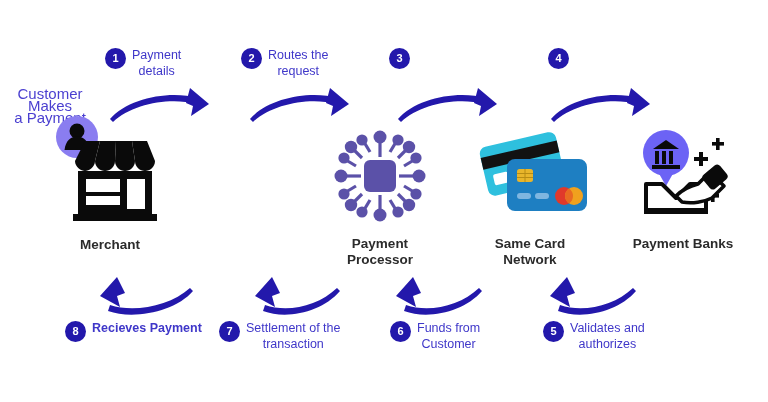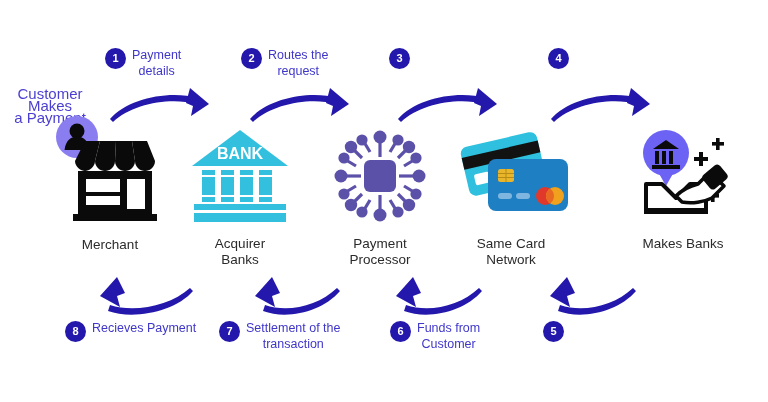--- a/index.html
+++ b/index.html
@@ -44,37 +44,37 @@
     margin-top: 1px;
   }
   .step-text {
     color: #3f37c9;
     font-size: 12.5px;
     line-height: 16px;
     font-family: "Liberation Sans", sans-serif;
     white-space: pre-line;
   }
   .step-text.center { text-align: center; }
-  .step-text.left { text-align: right; }
+  .step-text.left { text-align: right; font-weight: bold; }
 
   
   .entity {
     position: absolute;
     display: flex;
     flex-direction: column;
     align-items: center;
   }
   .entity-icon {
     position: relative;
     display: block;
   }
   .entity-label {
     margin-top: 6px;
     font-size: 13.5px;
-    font-weight: normal;
+    font-weight: bold;
     color: #2b2b2b;
     text-align: center;
     line-height: 16px;
     white-space: pre-line;
     font-family: "Liberation Sans", sans-serif;
   }
 
   
   .cust-caption {
     position: absolute;
@@ -176,20 +176,22 @@
   </div>
 
   <div class="step" style="left:390px; top:320px;">
     <div class="step-badge">6</div>
     <div class="step-text center">Funds from
 Customer</div>
   </div>
 
   <div class="step" style="left:543px; top:320px;">
     <div class="step-badge">5</div>
+    <div class="step-text center">Validates and
+authorizes</div>
   </div>
 
   <div class="cust-caption" style="left:2px; top:88px; width:96px;">Customer Makes
 a Payment</div>
 
   <div class="entity" style="left:42px; top:115px; width:136px;">
     <div class="entity-icon">
       <svg width="110" height="112" viewBox="0 0 110 112" xmlns="http://www.w3.org/2000/svg">
 
         <circle cx="22" cy="22" r="21" fill="#8A7DF0"></circle>
@@ -206,45 +208,20 @@
         <rect x="23" y="56" width="74" height="44" fill="#0A0A0A"></rect>
         <rect x="31" y="64" width="34" height="13" fill="#FFFFFF"></rect>
         <rect x="31" y="81" width="34" height="9" fill="#FFFFFF"></rect>
         <rect x="72" y="64" width="18" height="30" fill="#FFFFFF"></rect>
         <rect x="18" y="99" width="84" height="7" fill="#0A0A0A"></rect>
       </svg>
     </div>
     <div class="entity-label">Merchant</div>
   </div>
 
-  <div class="entity" style="left:175px; top:126px; width:130px;">
-    <div class="entity-icon">
-      <svg width="100" height="100" viewBox="0 0 100 100" xmlns="http://www.w3.org/2000/svg">
-
-        <path d="M50,4 L98,40 L2,40 Z" fill="#32C0DE"></path>
-        <text x="50" y="33" font-family="Liberation Sans, sans-serif" font-size="16" font-weight="bold" fill="#FFFFFF" text-anchor="middle">BANK</text>
-
-        <g fill="#32C0DE">
-          <rect x="12" y="44" width="13" height="32"></rect>
-          <rect x="31" y="44" width="13" height="32"></rect>
-          <rect x="50" y="44" width="13" height="32"></rect>
-          <rect x="69" y="44" width="13" height="32"></rect>
-        </g>
-
-        <g fill="#FFFFFF">
-          <rect x="10" y="49" width="80" height="2"></rect>
-          <rect x="10" y="69" width="80" height="2"></rect>
-        </g>
-        <rect x="4" y="78" width="92" height="6" fill="#32C0DE"></rect>
-        <rect x="4" y="87" width="92" height="9" fill="#32C0DE"></rect>
-      </svg>
-    </div>
-    <div class="entity-label">Acquirer
-Banks</div>
-  </div>
 
   <div class="entity" style="left:315px; top:126px; width:130px;">
     <div class="entity-icon">
       <svg width="100" height="100" viewBox="0 0 100 100" xmlns="http://www.w3.org/2000/svg">
         <g stroke="#5B51A8" stroke-width="3.2" fill="none">
           <line x1="50" y1="14" x2="50" y2="34"></line>
           <line x1="50" y1="66" x2="50" y2="86"></line>
           <line x1="14" y1="50" x2="34" y2="50"></line>
           <line x1="66" y1="50" x2="86" y2="50"></line>
           <path d="M24,24 L32,32"></path>
@@ -279,21 +256,21 @@
           <circle cx="86" cy="68" r="5.6"></circle>
         </g>
         <rect x="33" y="33" width="34" height="34" rx="6" fill="#FFFFFF" stroke="#FFFFFF" stroke-width="4"></rect>
         <rect x="34" y="34" width="32" height="32" rx="6" fill="#5B51A8"></rect>
       </svg>
     </div>
     <div class="entity-label">Payment
 Processor</div>
   </div>
 
-  <div class="entity" style="left:441px; top:128px; width:140px;justify-content:space-between;">
+  <div class="entity" style="left:460px; top:128px; width:140px;justify-content:space-between;">
     <div class="entity-icon">
       <svg width="118" height="98" viewBox="0 0 118 98" xmlns="http://www.w3.org/2000/svg">
 
         <g transform="rotate(-13 56 44)">
           <rect x="14" y="10" width="78" height="50" rx="7" fill="#2EC0DE"></rect>
           <rect x="14" y="20" width="78" height="12" fill="#121212"></rect>
           <rect x="22" y="39" width="15" height="11" rx="2" fill="#FFFFFF"></rect>
         </g>
 
         <rect x="36" y="31" width="80" height="52" rx="8" fill="#1E7FC2"></rect>
@@ -341,16 +318,16 @@
 
         <g>
           <path d="M22,56 L22,84 L82,84 L82,56 L66,56 L52,70 L38,56 Z" fill="#FFFFFF" stroke="#0A0A0A" stroke-width="4" stroke-linejoin="round"></path>
           <rect x="20" y="80" width="64" height="6" fill="#0A0A0A"></rect>
 
           <path d="M52,68 C58,62 66,58 74,56 L86,44 L100,58 L88,70 C80,74 68,76 58,74 Z" fill="#FFFFFF" stroke="#0A0A0A" stroke-width="3.6" stroke-linejoin="round"></path>
           <rect x="80" y="40" width="22" height="18" rx="4" transform="rotate(-40 91 49)" fill="#0A0A0A"></rect>
         </g>
       </svg>
     </div>
-    <div class="entity-label">Makes Banks</div>
+    <div class="entity-label">Payment Banks</div>
   </div>
 
 </div>
 
 </body></html>

